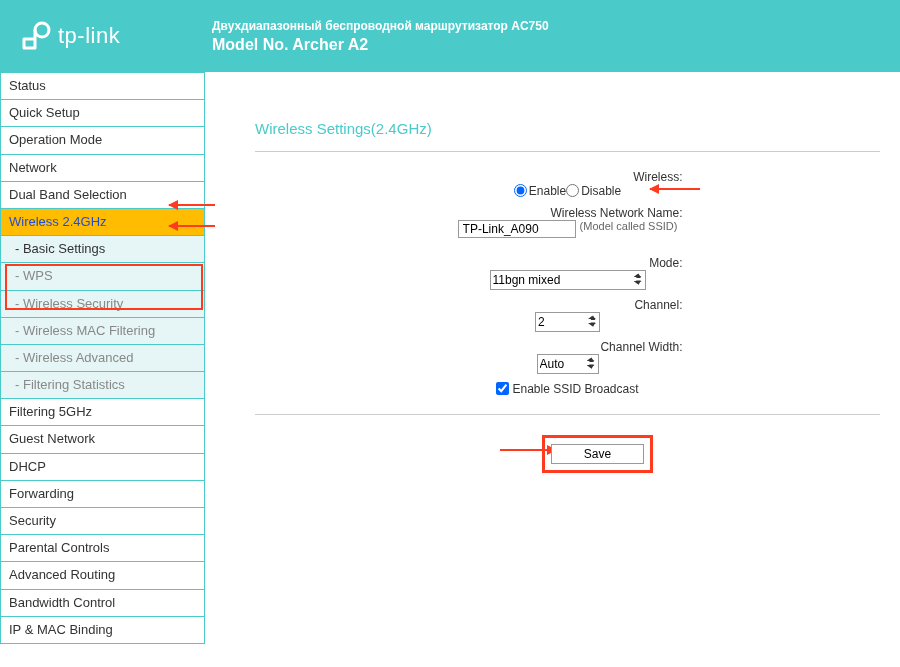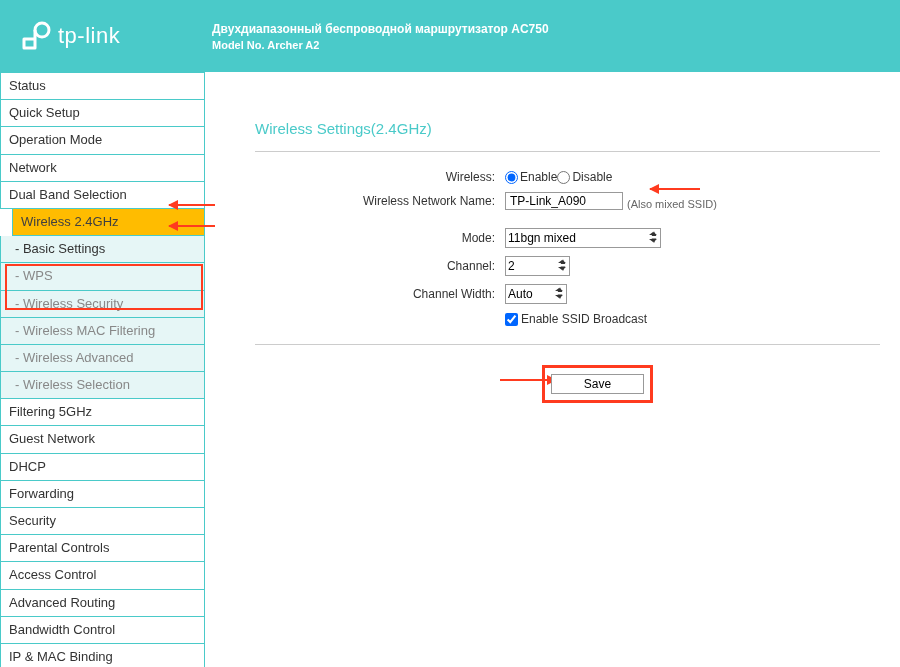--- a/index.html
+++ b/index.html
@@ -4,35 +4,35 @@
 <style>
 * { box-sizing: border-box; margin: 0; padding: 0; }
 body { font-family: Arial, sans-serif; font-size: 13px; color: #333; background: #fff; }
 .header { background: #4acac9; height: 72px; display: flex; align-items: center; padding-left: 20px; }
 .logo-wrap { display: flex; align-items: center; width: 172px; }
 .logo-icon { width: 32px; height: 32px; position: relative; }
 .logo-icon svg { width: 32px; height: 32px; }
 .logo-text { color: #fff; font-size: 22px; margin-left: 6px; font-weight: 400; letter-spacing:0.5px;}
 .header-title { color: #fff; margin-left: 20px; }
 .header-title h1 { font-size: 12px; font-weight: bold; margin-bottom: 3px; }
-.header-title .model { font-size: 11px; font-weight: bold; }
+.header-title .model { font-size: 16px; font-weight: bold; }
 .layout { display: flex; }
 .sidebar { width: 205px; flex-shrink: 0; }
 .nav-item { padding: 4px 8px; border: 1px solid #4acac9; border-top: none; background: #fff; cursor: pointer; font-size: 13px; color: #333; line-height:1.4;}
 .nav-item:first-child { border-top: 1px solid #4acac9; }
 .nav-item.sub { background: #e6f6f6; color: #888; padding-left: 14px; }
-.nav-item.active-main { background: #ffbc00; color: #404040; margin-left: 12px; }
+.nav-item.active-main { background: #ffbc00; color: #1d4ed8; }
 .nav-item.active-sub { background: #e6f6f6; color: #333; padding-left: 14px; }
 .hl2row { position:relative; }
 .hl-frame { position:absolute; left:5px; top:192px; width:198px; height:46px; border:2px solid #ff3b1f; z-index:5; pointer-events:none;}
 .content { flex: 1; padding: 30px 20px 20px 50px; position: relative; }
 .panel-title { color: #4acac9; font-size: 15px; padding: 18px 0 14px 0; border-bottom: 1px solid #ccc; margin-bottom: 18px; }
-.form-row { display: flex; align-items: center; margin-bottom: 8px; font-size: 12px; }
+.form-row { display: flex; align-items: center; margin-bottom: 8px; font-size: 12px; flex-direction: column; }
 .form-label { width: 250px; text-align: right; padding-right: 10px; color:#333;}
-.form-ctrl { display: flex; align-items: flex-end; gap: 0; }
+.form-ctrl { display: flex; align-items: flex-start; gap: 0; }
 input[type=radio] { accent-color: #0066ff; margin-right:2px;}
 input[type=checkbox] { accent-color: #0066ff; margin-right:3px;}
 input[type=text] { border: 1px solid #999; padding: 2px 4px; font-size: 12px; width: 118px; height:18px;}
 select { border: 1px solid #999; padding: 1px 2px; font-size: 12px; height:20px; appearance:none; background:#fff; padding-right:14px; position:relative;}
 .sel-wrap{position:relative; display:inline-block;}
 .sel-wrap::after{content:""; position:absolute; right:4px; top:4px; width:8px; height:10px; background:linear-gradient(#333,#333); clip-path: polygon(0 30%,50% 0,100% 30%,50% 30%,50% 70%,100% 70%,50% 100%,0 70%,50% 70%,50% 30%);}
 .sel-arrows{position:absolute; right:3px; top:2px; font-size:8px; line-height:7px; color:#333; pointer-events:none;}
 .ssid-highlight { border: 2px solid #ff3b1f; }
 .hr-sep { border: none; border-top: 1px solid #ccc; margin: 18px 0 20px 0; }
 .save-row { text-align: center; position:relative;}
@@ -76,28 +76,27 @@
     <div class="nav-item">Quick Setup</div>
     <div class="nav-item">Operation Mode</div>
     <div class="nav-item">Network</div>
     <div class="nav-item">Dual Band Selection</div>
     <div class="nav-item active-main">Wireless 2.4GHz</div>
     <div class="nav-item active-sub">- Basic Settings</div>
     <div class="nav-item sub">- WPS</div>
     <div class="nav-item sub">- Wireless Security</div>
     <div class="nav-item sub">- Wireless MAC Filtering</div>
     <div class="nav-item sub">- Wireless Advanced</div>
-    <div class="nav-item sub">- Wireless Selection</div>
+    <div class="nav-item sub">- Filtering Statistics</div>
     <div class="nav-item">Filtering 5GHz</div>
     <div class="nav-item">Guest Network</div>
     <div class="nav-item">DHCP</div>
     <div class="nav-item">Forwarding</div>
     <div class="nav-item">Security</div>
     <div class="nav-item">Parental Controls</div>
-    <div class="nav-item">Access Control</div>
     <div class="nav-item">Advanced Routing</div>
     <div class="nav-item">Bandwidth Control</div>
     <div class="nav-item">IP &amp; MAC Binding</div>
 
   </div>
 
   <div class="content">
     <div class="abs-layer">
       <div class="arrow1"></div>
       <div class="arrow2"></div>
@@ -112,21 +111,21 @@
         <span>Enable</span>
         <input type="radio" style="">
         <span>Disable</span>
       </div>
     </div>
 
     <div class="form-row">
       <div class="form-label">Wireless Network Name:</div>
       <div class="form-ctrl">
         <input type="text" class="ssid-highlight" value="TP-Link_A090" style="">
-        <span class="note">(Also mixed SSID)</span>
+        <span class="note">(Model called SSID)</span>
       </div>
     </div>
     <div style="height:10px"></div>
 
     <div class="form-row">
       <div class="form-label">Mode:</div>
       <div class="form-ctrl">
         <span class="sel-wrap"><select style="width:156px"><option>11bgn mixed</option></select><span class="sel-arrows">▲<br>▼</span></span>
       </div>
     </div>

